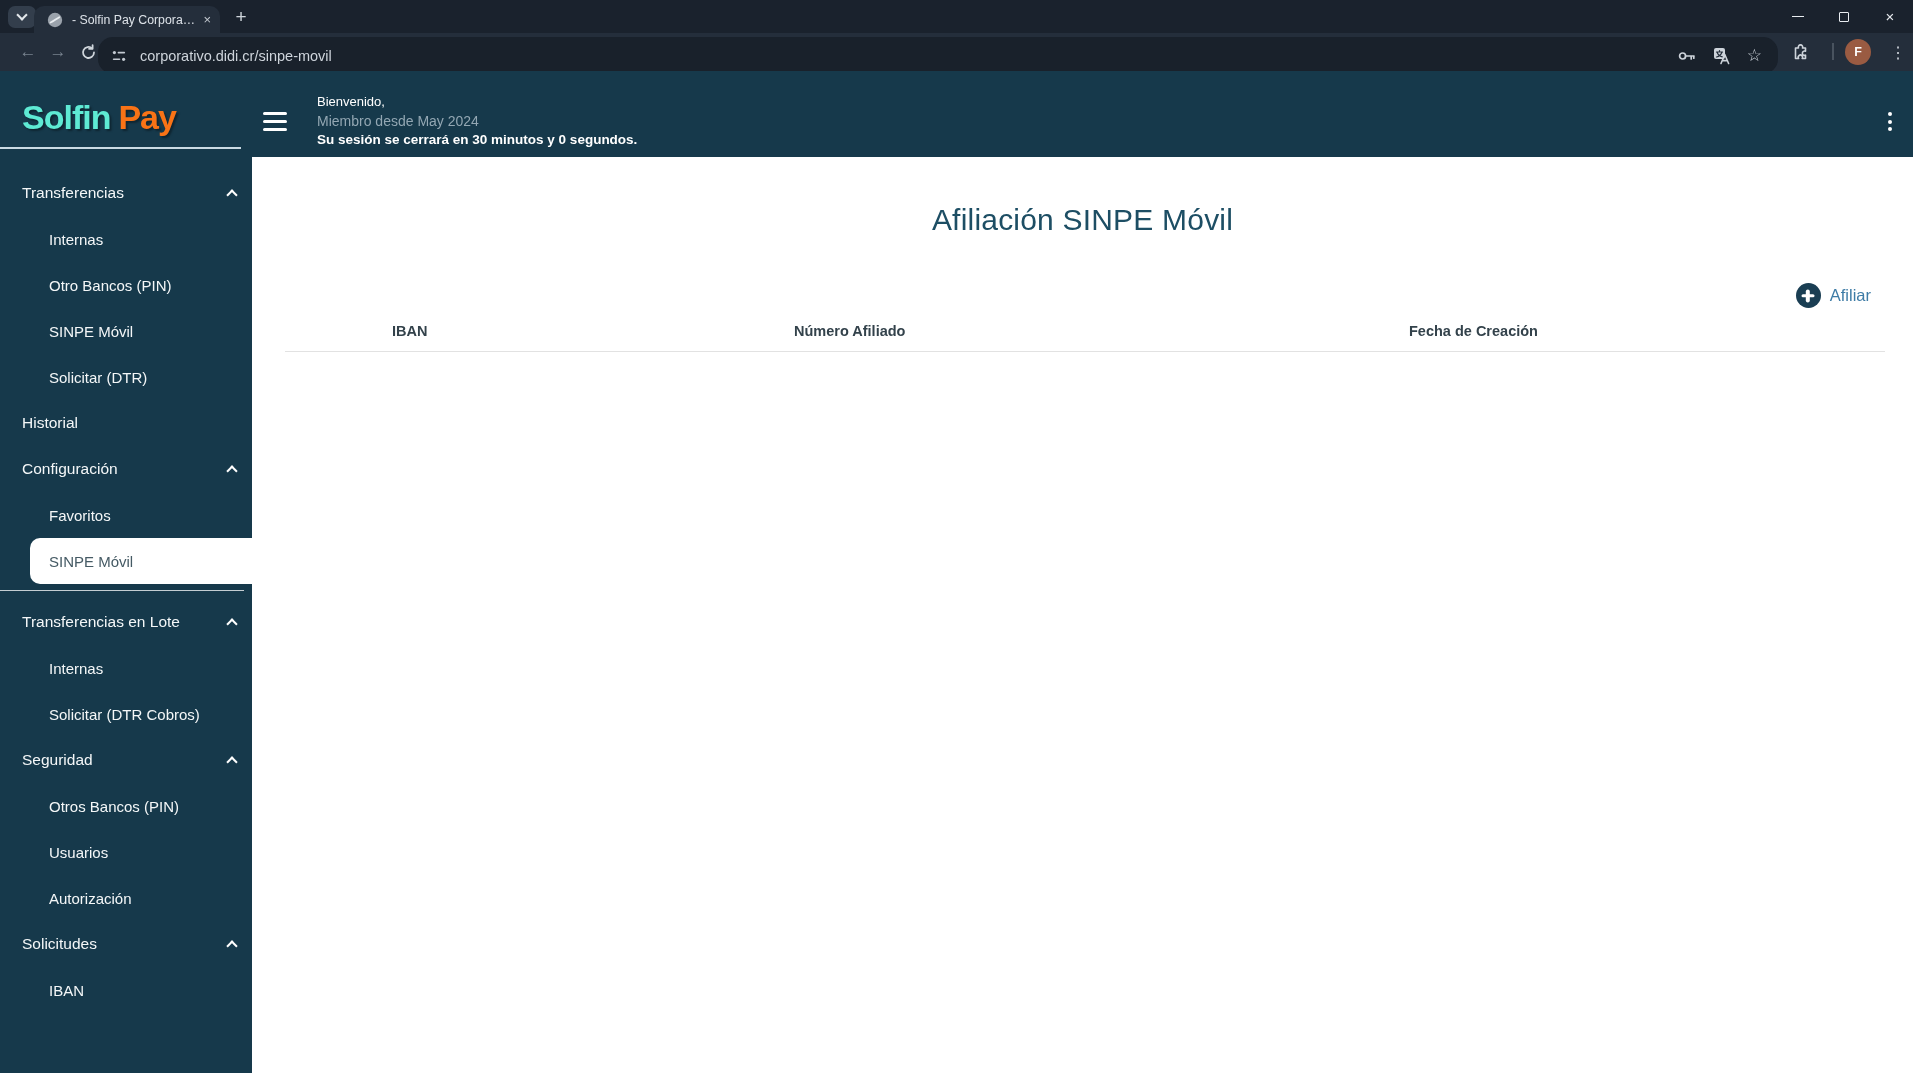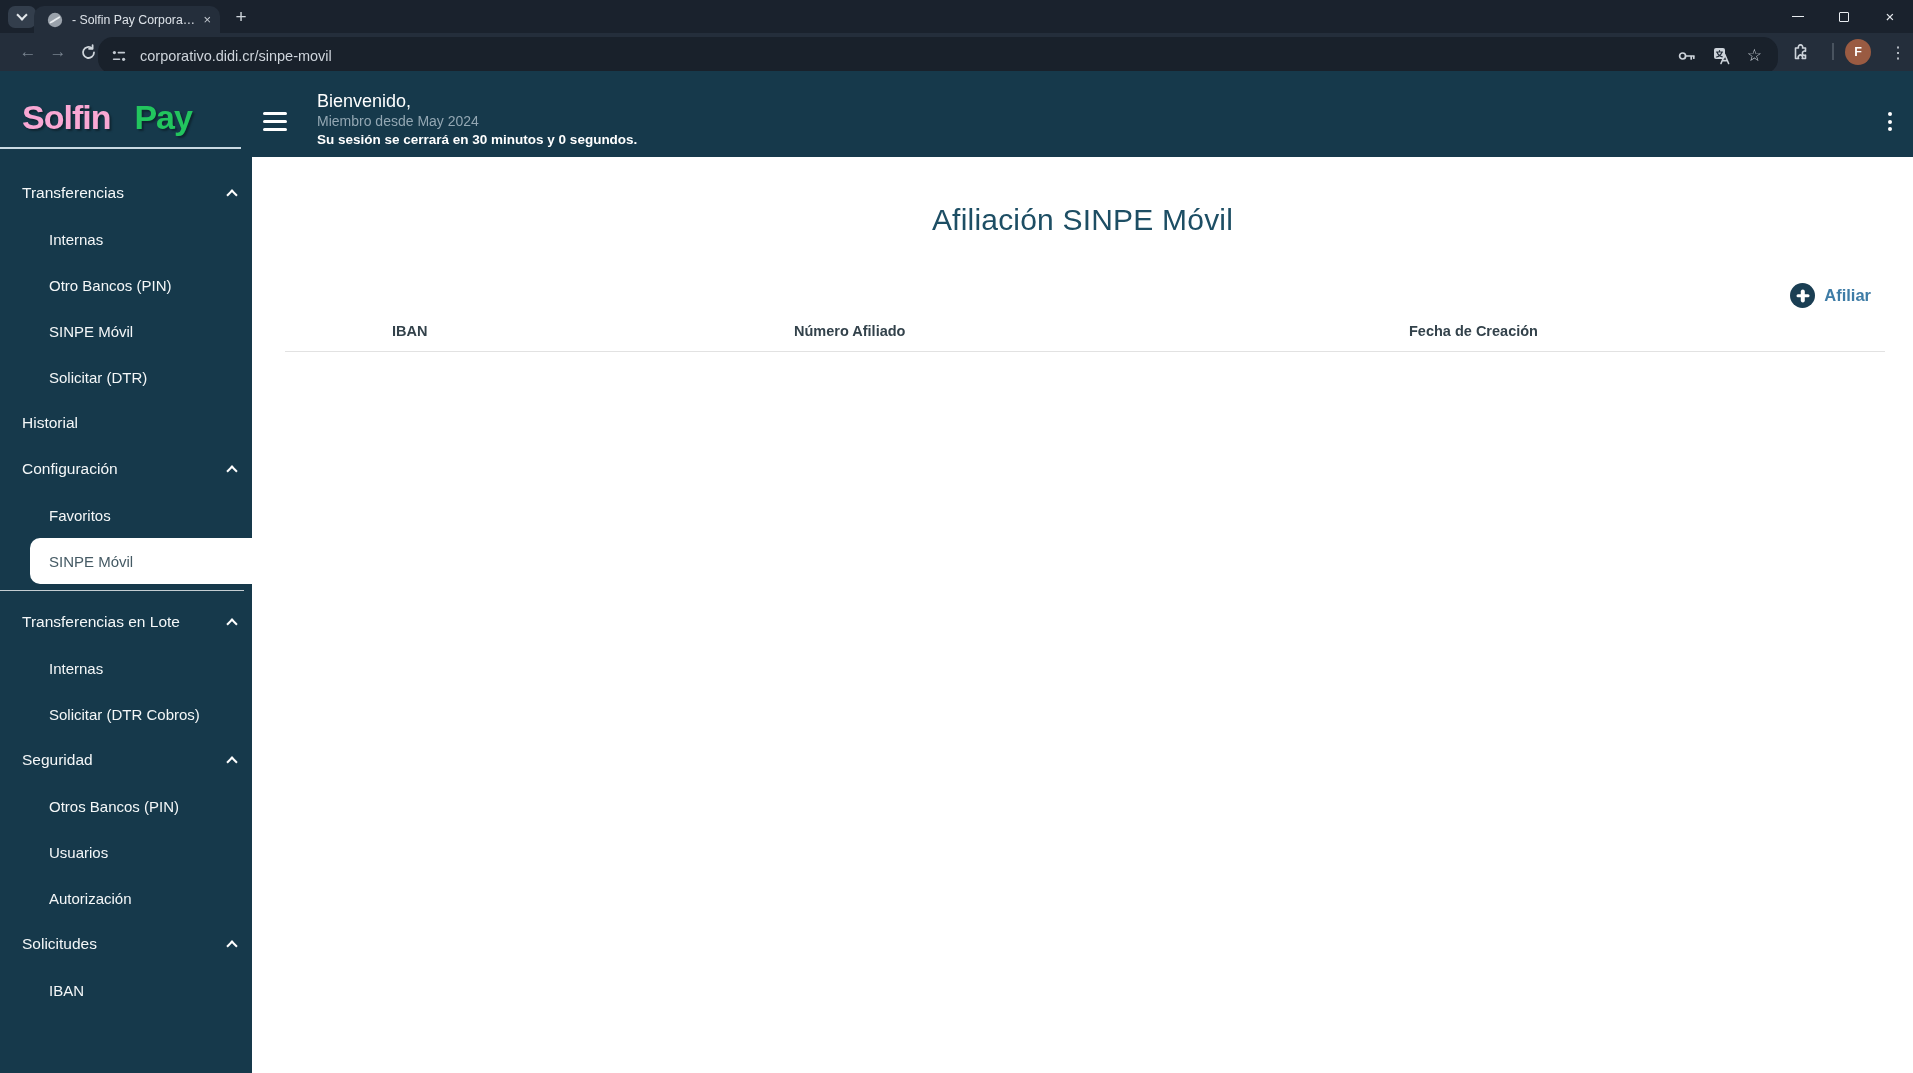--- a/index.html
+++ b/index.html
@@ -29,27 +29,27 @@
   .omni-icons { display:flex; align-items:center; gap:15px; }
   .star-glyph { font-size:17px; color:#cdd3da; line-height:1; }
   .vdivider { position:absolute; left:1832px; top:10px; width:1.5px; height:17px; background:#49535f; }
   .avatar { position:absolute; left:1845px; top:6px; width:26px; height:26px; border-radius:50%; background:#9a5b42; color:#fff; font-size:12.5px; font-weight:bold; display:flex; align-items:center; justify-content:center; }
   .browser-kebab { position:absolute; left:1886px; top:7px; width:24px; height:24px; display:flex; align-items:center; justify-content:center; font-size:16px; color:#ccd2d9; }
   .ext-btn { position:absolute; left:1792px; top:9px; }
 
   
   .app-header { position:absolute; left:0; top:71px; width:1913px; height:86px; background:#16394b; }
   .logo { position:absolute; left:22px; top:26px; font-size:34px; font-weight:800; letter-spacing:-1px; line-height:40px; white-space:nowrap; text-shadow:2px 2px 2px rgba(0,0,0,0.35); }
-  .logo .p1 { color:#f9a8d4; }
-  .logo .p2 { color:#22c55e; margin-left:24px; }
+  .logo .p1 { color:#5eead4; }
+  .logo .p2 { color:#f97316; margin-left:8px; }
   .logo-underline { position:absolute; left:0; top:76px; width:241px; height:2px; background:rgba(222,236,244,0.9); }
   .hamburger { position:absolute; left:263px; top:41px; width:24px; height:19px; display:flex; flex-direction:column; justify-content:space-between; cursor:default; }
   .hamburger span { display:block; width:24px; height:2.6px; background:#ffffff; border-radius:2px; }
   .welcome { position:absolute; left:317px; top:20px; color:#fff; }
-  .welcome .w1 { font-size:18px; line-height:21px; color:#ffffff; }
+  .welcome .w1 { font-size:13px; line-height:21px; color:#ffffff; }
   .welcome .w2 { font-size:14px; line-height:19px; color:#93a7b3; }
   .welcome .w3 { font-size:13.5px; line-height:17px; font-weight:bold; color:#ffffff; }
   .header-kebab { position:absolute; right:13px; top:41px; width:20px; height:19px; display:flex; flex-direction:column; align-items:center; justify-content:space-between; }
   .header-kebab i { width:4px; height:4px; border-radius:50%; background:#ffffff; }
 
   
   .sidebar { position:absolute; left:0; top:157px; width:252px; bottom:0; background:#16394b; padding-top:13px; overflow:hidden; }
   .nav-item { height:46px; display:flex; align-items:center; color:#f4f7f8; position:relative; cursor:default; }
   .nav-item.top { padding-left:22px; font-size:15.5px; }
   .nav-item.sub { padding-left:49px; font-size:15px; }
@@ -57,21 +57,21 @@
   .nav-item.active { margin-left:30px; padding-left:19px; background:#ffffff; border-radius:10px 0 0 10px; color:#455a64; }
   .nav-divider { height:1px; background:rgba(255,255,255,0.75); margin:6px 8px 8px 0; }
 
   
   .main { position:absolute; left:252px; top:157px; width:1661px; bottom:0; background:#ffffff; }
   .page-title { position:absolute; top:46px; left:0; width:100%; text-align:center; font-size:30px; font-weight:500; color:#1d4e64; letter-spacing:0.2px; }
   .affiliate-btn { position:absolute; top:126px; right:42px; display:flex; align-items:center; gap:9px; cursor:default; }
   .plus-circle { width:25px; height:25px; border-radius:50%; background:#1a3e53; position:relative; flex:0 0 25px; }
   .plus-circle::before, .plus-circle::after { content:""; position:absolute; left:50%; top:50%; width:13px; height:3.6px; background:#ffffff; border-radius:2px; transform:translate(-50%,-50%); }
   .plus-circle::after { transform:translate(-50%,-50%) rotate(90deg); }
-  .affiliate-label { font-size:16.5px; color:#3e7ca6; font-weight:700; }
+  .affiliate-label { font-size:16.5px; color:#3e7ca6; font-weight:400; }
   .thead { position:absolute; top:166px; left:0; width:100%; height:22px; }
   .th { position:absolute; font-size:14.5px; font-weight:bold; color:#33424b; }
   .th.c0 { left:140px; }
   .th.c1 { left:528px;margin-left:14px; }
   .th.c2 { left:1157px; }
   .table-divider { position:absolute; top:194px; left:33px; width:1600px; height:1px; background:#e2e2e2; }
 
   svg { display:block; }
 </style>
 </head>

